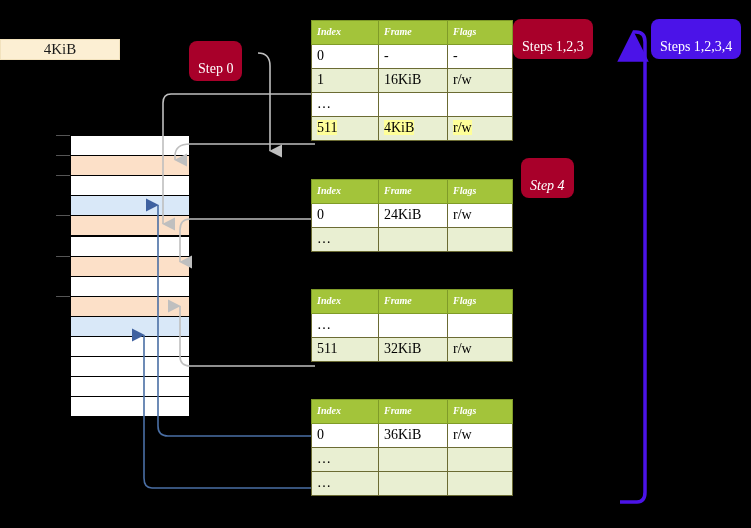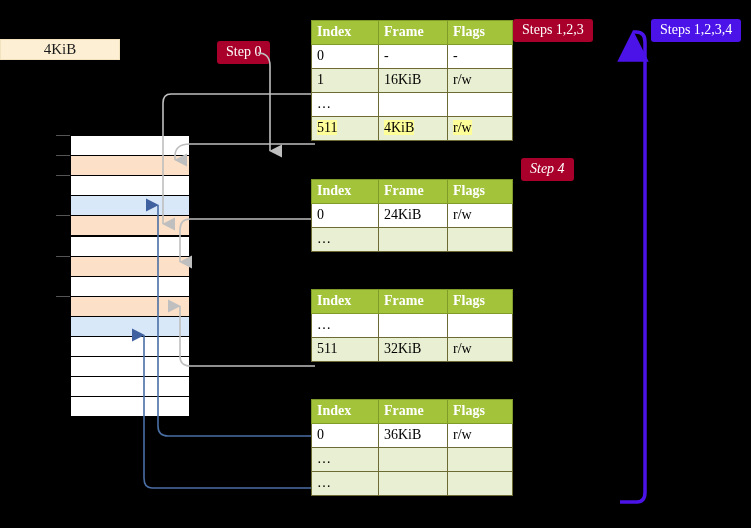--- a/index.html
+++ b/index.html
@@ -14,23 +14,23 @@
     background: #000000;
     overflow: hidden;
     font-family: "Liberation Serif", "DejaVu Serif", serif;
   }
   
   .badge {
     position: absolute;
     color: #ffffff;
     font-size: 14px;
     line-height: 14px;
-    padding: 4px 9px 5px 9px;
+    padding: 21px 9px 5px 9px;
     white-space: nowrap;
-    border-radius: 3px;
+    border-radius: 8px;
     font-family: "Liberation Serif", "DejaVu Serif", serif;
   }
   .badge-red { background: #a8002a; }
   .badge-blue { background: #4b13e8; }
 
   
   .cream-box {
     position: absolute;
     background: #fcefd3;
     border: 1px solid #f2e2bd;
@@ -51,22 +51,23 @@
     font-size: 14px;
     table-layout: fixed;
   }
   .ptable th {
     background: #a3c43a;
     color: #ffffff;
     font-weight: bold;
     text-align: left;
     padding: 2px 5px 3px 5px;
     border: 1px solid #7f9b28;
-    font-size: 14px;
+    font-size: 10px;
     line-height: 18px;
+    font-style: italic;
   }
   .ptable td {
     padding: 2px 5px 3px 5px;
     border: 1px solid #6b6b33;
     color: #000000;
     line-height: 18px;
     height: 18px;
     overflow: hidden;
     white-space: nowrap;
   }
@@ -103,21 +104,21 @@
 </style>
 </head>
 <body>
 
 <div id="page">
 
   <div class="cream-box" style="left:0px; top:39px; width:120px; height:21px;">
     <span>4KiB</span>
   </div>
 
-  <div class="badge badge-red" style="left:189px; top:41px;margin-left:28px;">
+  <div class="badge badge-red" style="left:189px; top:41px;">
     <span>Step 0</span>
   </div>
 
   <div class="badge badge-red" style="left:513px; top:19px;">
     <span>Steps 1,2,3</span>
   </div>
 
   <div class="badge badge-blue" style="left:651px; top:19px;">
     <span>Steps 1,2,3,4</span>
   </div>

